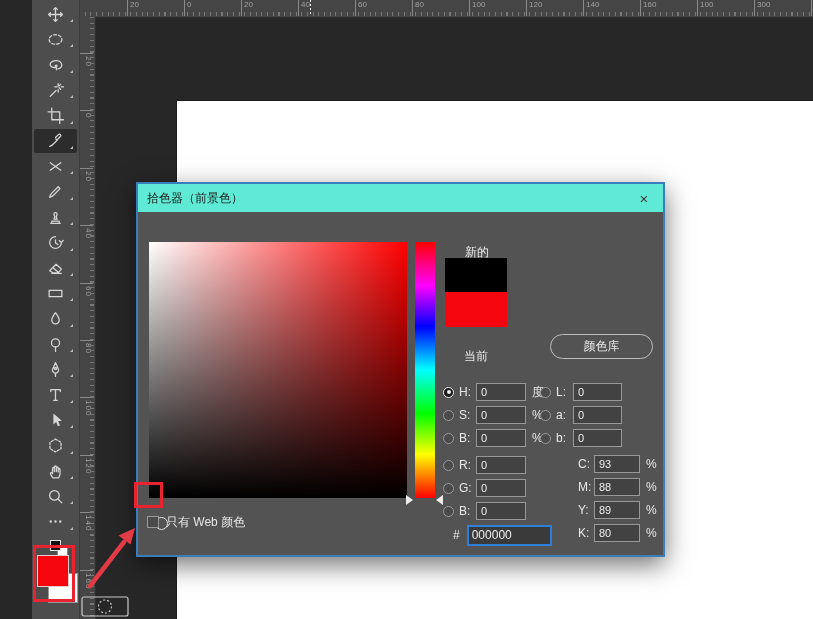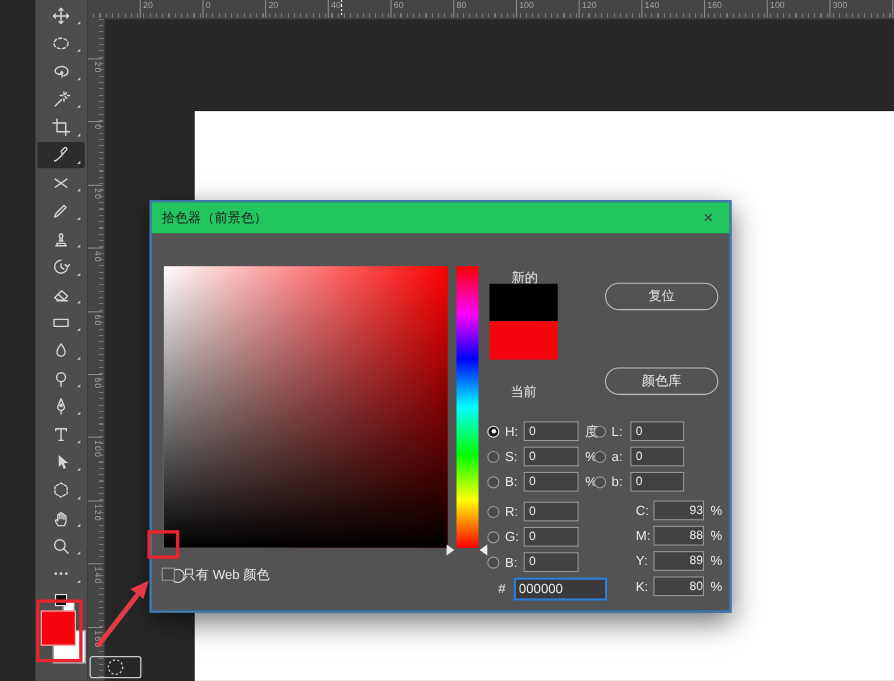--- a/index.html
+++ b/index.html
@@ -44,21 +44,21 @@
            border-right:1px solid #2e2e2e;z-index:2;}
   .ruler-v::after{content:"";position:absolute;top:0;bottom:0;right:1px;width:4px;
            background:repeating-linear-gradient(to bottom,#787878 0 1px,transparent 1px 5.75px);}
   .vlab{position:absolute;left:1px;width:13px;border-top:1px solid #8a8a8a;padding-top:2px;
         writing-mode:vertical-rl;font-size:8px;color:#a2a2a2;letter-spacing:1px;line-height:10px;}
 
   
   .dialog{position:absolute;left:104px;top:182px;width:529px;height:375px;z-index:4;
           box-sizing:border-box;border:2px solid #3b7cba;background:#535353;
           box-shadow:0 8px 24px rgba(0,0,0,.55);}
-  .titlebar{height:28px;background:#22c55e;display:flex;align-items:center;}
+  .titlebar{height:28px;background:#5eead4;display:flex;align-items:center;}
   .title{flex:1;font-size:12px;color:#1c1c1c;padding-left:9px;}
   .close-btn{width:38px;height:28px;display:flex;align-items:center;justify-content:center;
              font-size:15px;color:#3a3a3a;cursor:pointer;}
   .dlg-body{position:relative;width:525px;height:343px;font-size:12px;color:#e8e8e8;}
 
   .sv-field{position:absolute;left:11px;top:30px;width:258px;height:256px;
             background:linear-gradient(to top,#000,rgba(0,0,0,0)),linear-gradient(to right,#fff,#ff0000);}
   .sv-cursor{position:absolute;left:6px;top:275px;width:11px;height:11px;border:1.4px solid #e3e3e3;
              border-radius:50%;}
   .hue-strip{position:absolute;left:277px;top:30px;width:20px;height:256px;
@@ -81,21 +81,21 @@
   .frow{position:absolute;display:flex;align-items:center;height:18px;}
   .radio{width:11px;height:11px;border-radius:50%;border:1px solid #9a9a9a;background:#4a4a4a;
          box-sizing:border-box;flex:none;}
   .radio.sel{border:1px solid #f0f0f0;background:#1a1a1a;position:relative;}
   .radio.sel::after{content:"";position:absolute;left:2.5px;top:2.5px;width:4px;height:4px;
          border-radius:50%;background:#f0f0f0;}
   .lbl{width:17px;margin-left:5px;}
   .clbl{width:16px;}
   .fin{width:44px;height:16px;background:#424242;border:1px solid #989898;color:#ececec;
        font-size:11px;padding:0 0 0 4px;font-family:inherit;box-sizing:content-box;}
-  .fin.lab{width:43px;} .fin.cmyk{width:40px;text-align:right;}
+  .fin.lab{width:43px;} .fin.cmyk{width:40px;}
   .unit{margin-left:6px;}
   .hex-input{width:78px;height:17px;background:#3a3a3a;border:2px solid #2d7fd9;color:#ececec;
        font-size:12px;padding:0 0 0 3px;font-family:inherit;margin-left:7px;}
   .cbx{width:12px;height:12px;border:1px solid #9a9a9a;background:#4a4a4a;box-sizing:border-box;flex:none;}
   .cbx-lbl{margin-left:7px;}
 
   
   .anno{position:absolute;z-index:6;pointer-events:none;}
   .anno-rect1{left:1px;top:545px;width:42px;height:57px;border:3px solid #e92330;box-sizing:border-box;}
   .anno-rect2{left:102px;top:482px;width:29px;height:26px;border:3px solid #e92330;box-sizing:border-box;}
@@ -285,21 +285,20 @@
       </div>
       <div class="hue-strip"></div>
       <div class="hue-arrow-l"></div>
       <div class="hue-arrow-r"></div>
 
       <div class="sw-new-label">新的</div>
       <div class="sw-new"></div>
       <div class="sw-cur"></div>
       <div class="sw-cur-label">当前</div>
 
-      <button class="dbtn reset">复位</button>
       <button class="dbtn lib">颜色库</button>
 
       <div class="frow" style="left:305px;top:171px;">
         <span class="radio sel"></span>
         <span class="lbl">H:</span>
         <input class="fin" value="0" style="">
         <span class="unit">度</span>
       </div>
       <div class="frow" style="left:305px;top:194px;">
         <span class="radio"></span>

